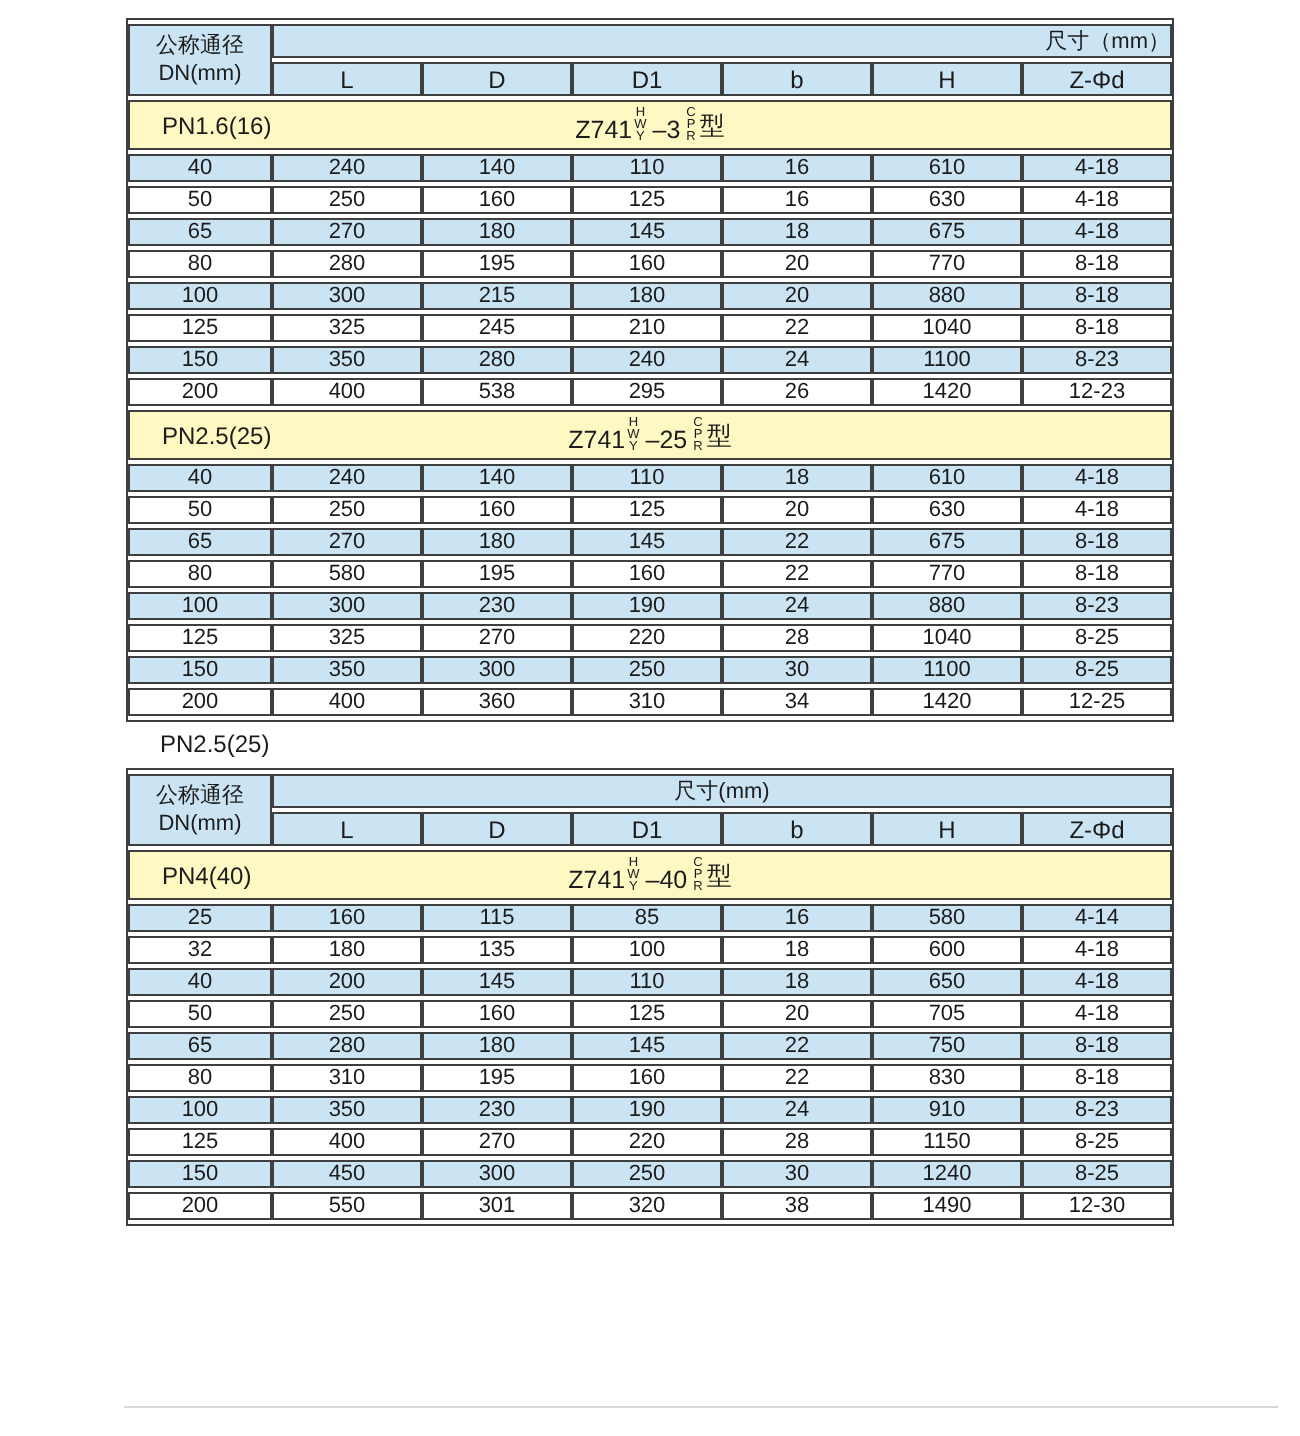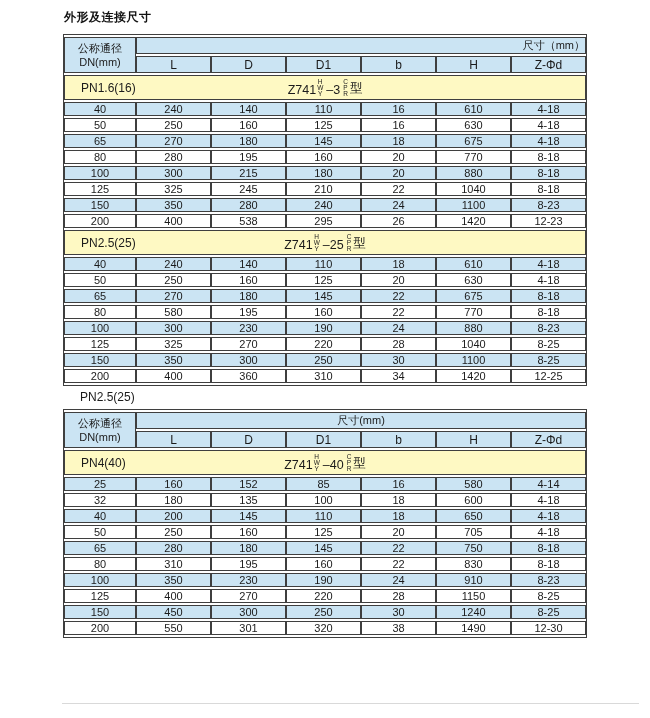--- a/index.html
+++ b/index.html
@@ -56,21 +56,20 @@
     position:absolute;left:62px;top:703px;width:577px;height:1px;
     background:#d9d9d9;
   }
 </style>
 </head>
 <body>
 
 <div class="page">
   <div class="content">
 
-    <h1 class="title">外形及连接尺寸</h1>
 
     <table class="dims">
       <colgroup>
         <col class="c-dn">
           <col>
           <col>
           <col>
           <col>
           <col>
           <col>
@@ -332,21 +331,21 @@
                     <span>R</span>
                   </span>
                   <span class="suffix">型</span>
                 </span>
               </div>
             </td>
           </tr>
           <tr class="data-row alt">
             <td>25</td>
             <td>160</td>
-            <td>152</td>
+            <td>115</td>
             <td>85</td>
             <td>16</td>
             <td>580</td>
             <td>4-14</td>
           </tr>
           <tr class="data-row">
             <td>32</td>
             <td>180</td>
             <td>135</td>
             <td>100</td>

